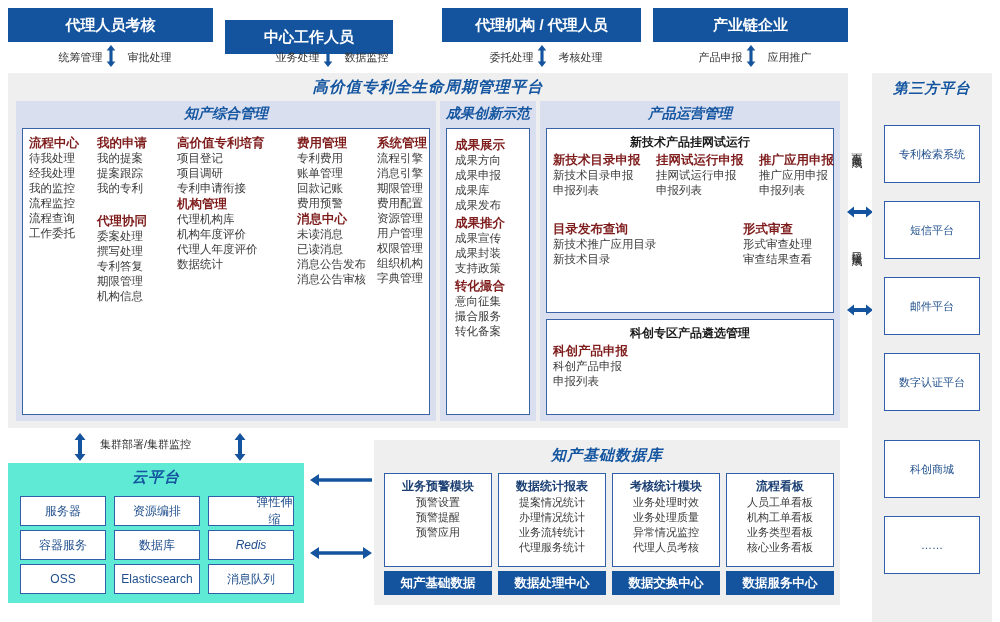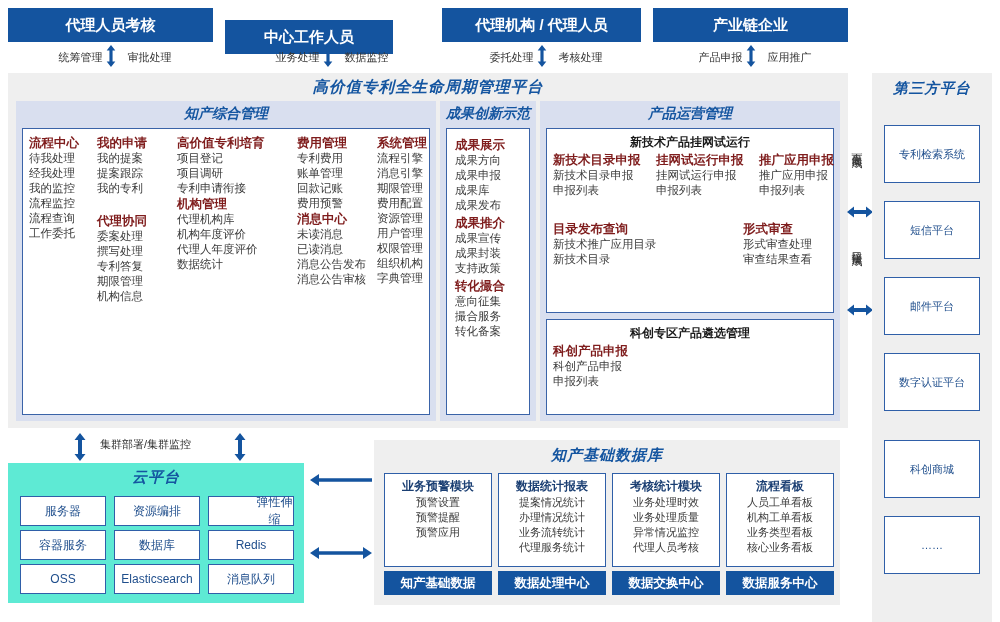--- a/index.html
+++ b/index.html
@@ -288,21 +288,21 @@
   <div class="connect-lbl" style="left:100px; top:437px;">集群部署/集群监控</div>
 
   <div id="cloud">
     <div id="cloud-title" class="sec-title">云平台</div>
     <div id="cloud-cells">
         <div class="cl-cell wbox" style="left:12px; top:33px;">服务器</div>
         <div class="cl-cell wbox" style="left:106px; top:33px;">资源编排</div>
         <div class="cl-cell wbox" style="left:200px; top:33px;padding-left:47px;">弹性伸缩</div>
         <div class="cl-cell wbox" style="left:12px; top:67px;">容器服务</div>
         <div class="cl-cell wbox" style="left:106px; top:67px;">数据库</div>
-        <div class="cl-cell wbox" style="left:200px; top:67px;">Redis</div>
+        <div class="cl-cell wbox" style="left:200px; top:67px;font-style:italic;">Redis</div>
         <div class="cl-cell wbox" style="left:12px; top:101px;">OSS</div>
         <div class="cl-cell wbox" style="left:106px; top:101px;">Elasticsearch</div>
         <div class="cl-cell wbox" style="left:200px; top:101px;">消息队列</div>
       </div>
   </div>
 
   <svg class="deco" style="left:310px; top:473px; width:62px; height:14px;" viewBox="0 0 62 14">
     <path d="M0 7 L9 1 L9 5.2 L62 5.2 L62 8.8 L9 8.8 L9 13 Z" fill="#14549f"></path>
   </svg>
   <svg class="deco" style="left:310px; top:546px; width:62px; height:14px;" viewBox="0 0 62 14">

